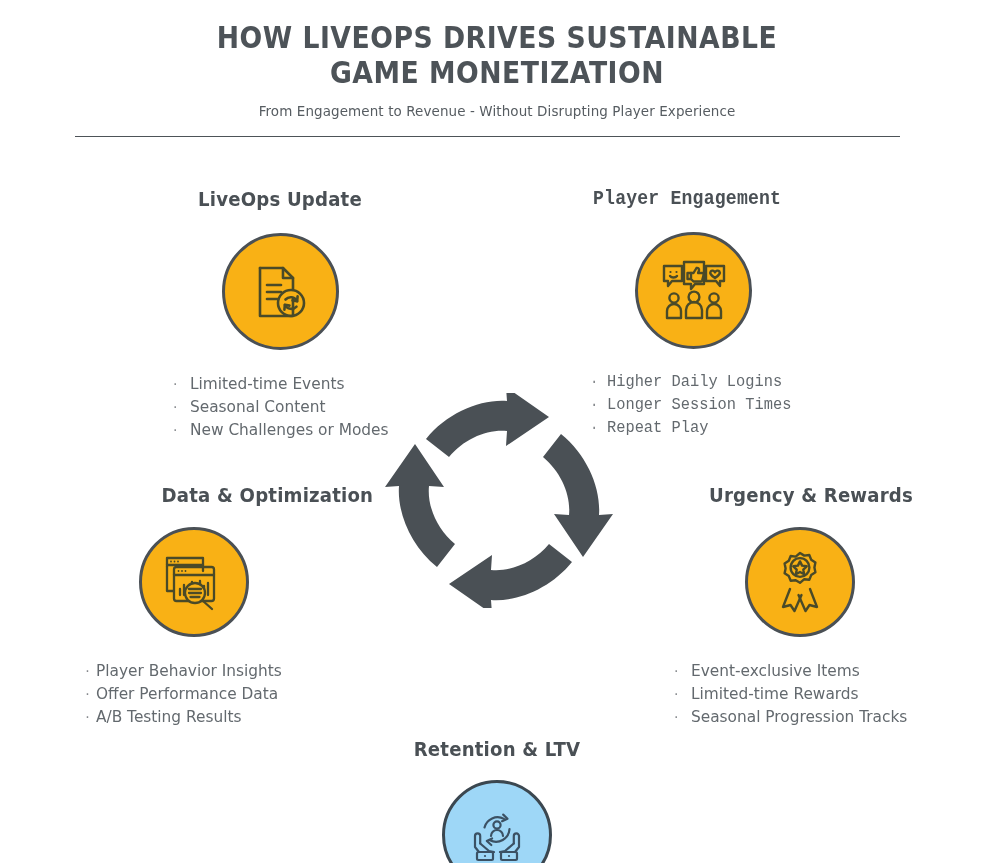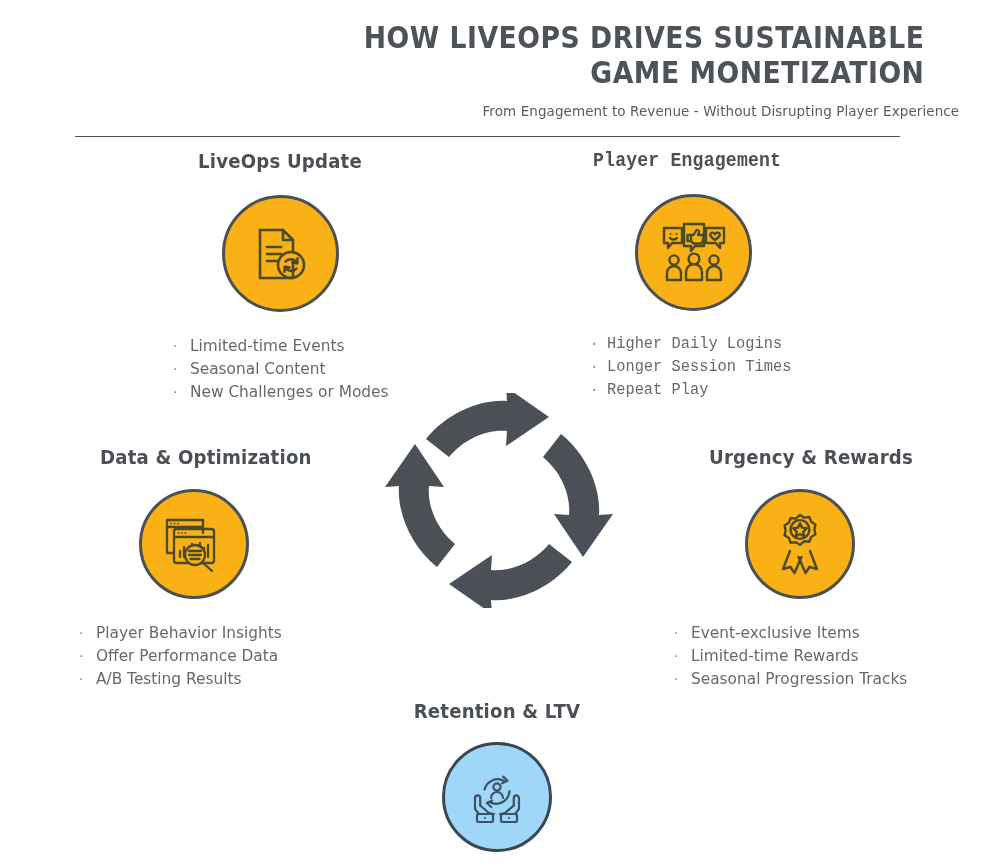--- a/index.html
+++ b/index.html
@@ -16,21 +16,21 @@
     color: #4a5055;
     -webkit-font-smoothing: antialiased;
   }
 
   
   .header {
     position: absolute;
     left: 0;
     top: 20px;
     width: 994px;
-    text-align: right;
+    text-align: center;
   }
   .title {
     font-size: 31px;
     font-weight: bold;
     letter-spacing: 0.6px;
     line-height: 1.12;
     color: #4d5358;
     text-transform: uppercase;
     transform: scaleX(0.86);
     transform-origin: center top;
@@ -50,20 +50,21 @@
     left: 75px;
     top: 136px;
     width: 825px;
     height: 0;
     border-top: 1.6px solid #4d5358;
   }
 
   
   .block {
     position: absolute;
+    margin-top: 38px;
   }
   .block-heading {
     font-size: 19.5px;
     font-weight: bold;
     color: #4a5055;
     letter-spacing: 0.2px;
     white-space: nowrap;
     transform: scaleX(0.93);
   }
   .circle {
@@ -108,21 +109,21 @@
   #block-liveops       { left: 55px;  top: 150px; width: 450px; }
   #block-liveops .block-heading { text-align: center; transform-origin: center; }
   #block-liveops .circle { width: 117px; height: 117px; margin: 22px auto 0 auto; }
   #block-liveops .bullets { margin: 22px 0 0 118px; }
 
   #block-engagement    { left: 540px; top: 150px; width: 430px; font-family: Liberation Mono, monospace; }
   #block-engagement .block-heading { margin-left: 53px; transform-origin: left center; }
   #block-engagement .circle { width: 117px; height: 117px; margin: 22px 0 0 95px; }
   #block-engagement .bullets { margin: 22px 0 0 50px; }
 
-  #block-data          { left: 60px;  top: 446px; width: 400px; }
+  #block-data          { left: 60px;  top: 446px; width: 400px; text-align: center; }
   #block-data .block-heading { margin-left: 40px; transform-origin: left center; }
   #block-data .circle { width: 110px; height: 110px; margin: 20px 0 0 79px; }
   #block-data .bullets { margin: 22px 0 0 19px; }
 
   #block-urgency       { left: 668px; top: 446px; width: 330px; }
   #block-urgency .block-heading { margin-left: 41px; transform-origin: left center; }
   #block-urgency .circle { width: 110px; height: 110px; margin: 20px 0 0 77px; }
   #block-urgency .bullets { margin: 22px 0 0 6px; }
 
   #block-retention     { left: 372px; top: 700px; width: 250px; }

